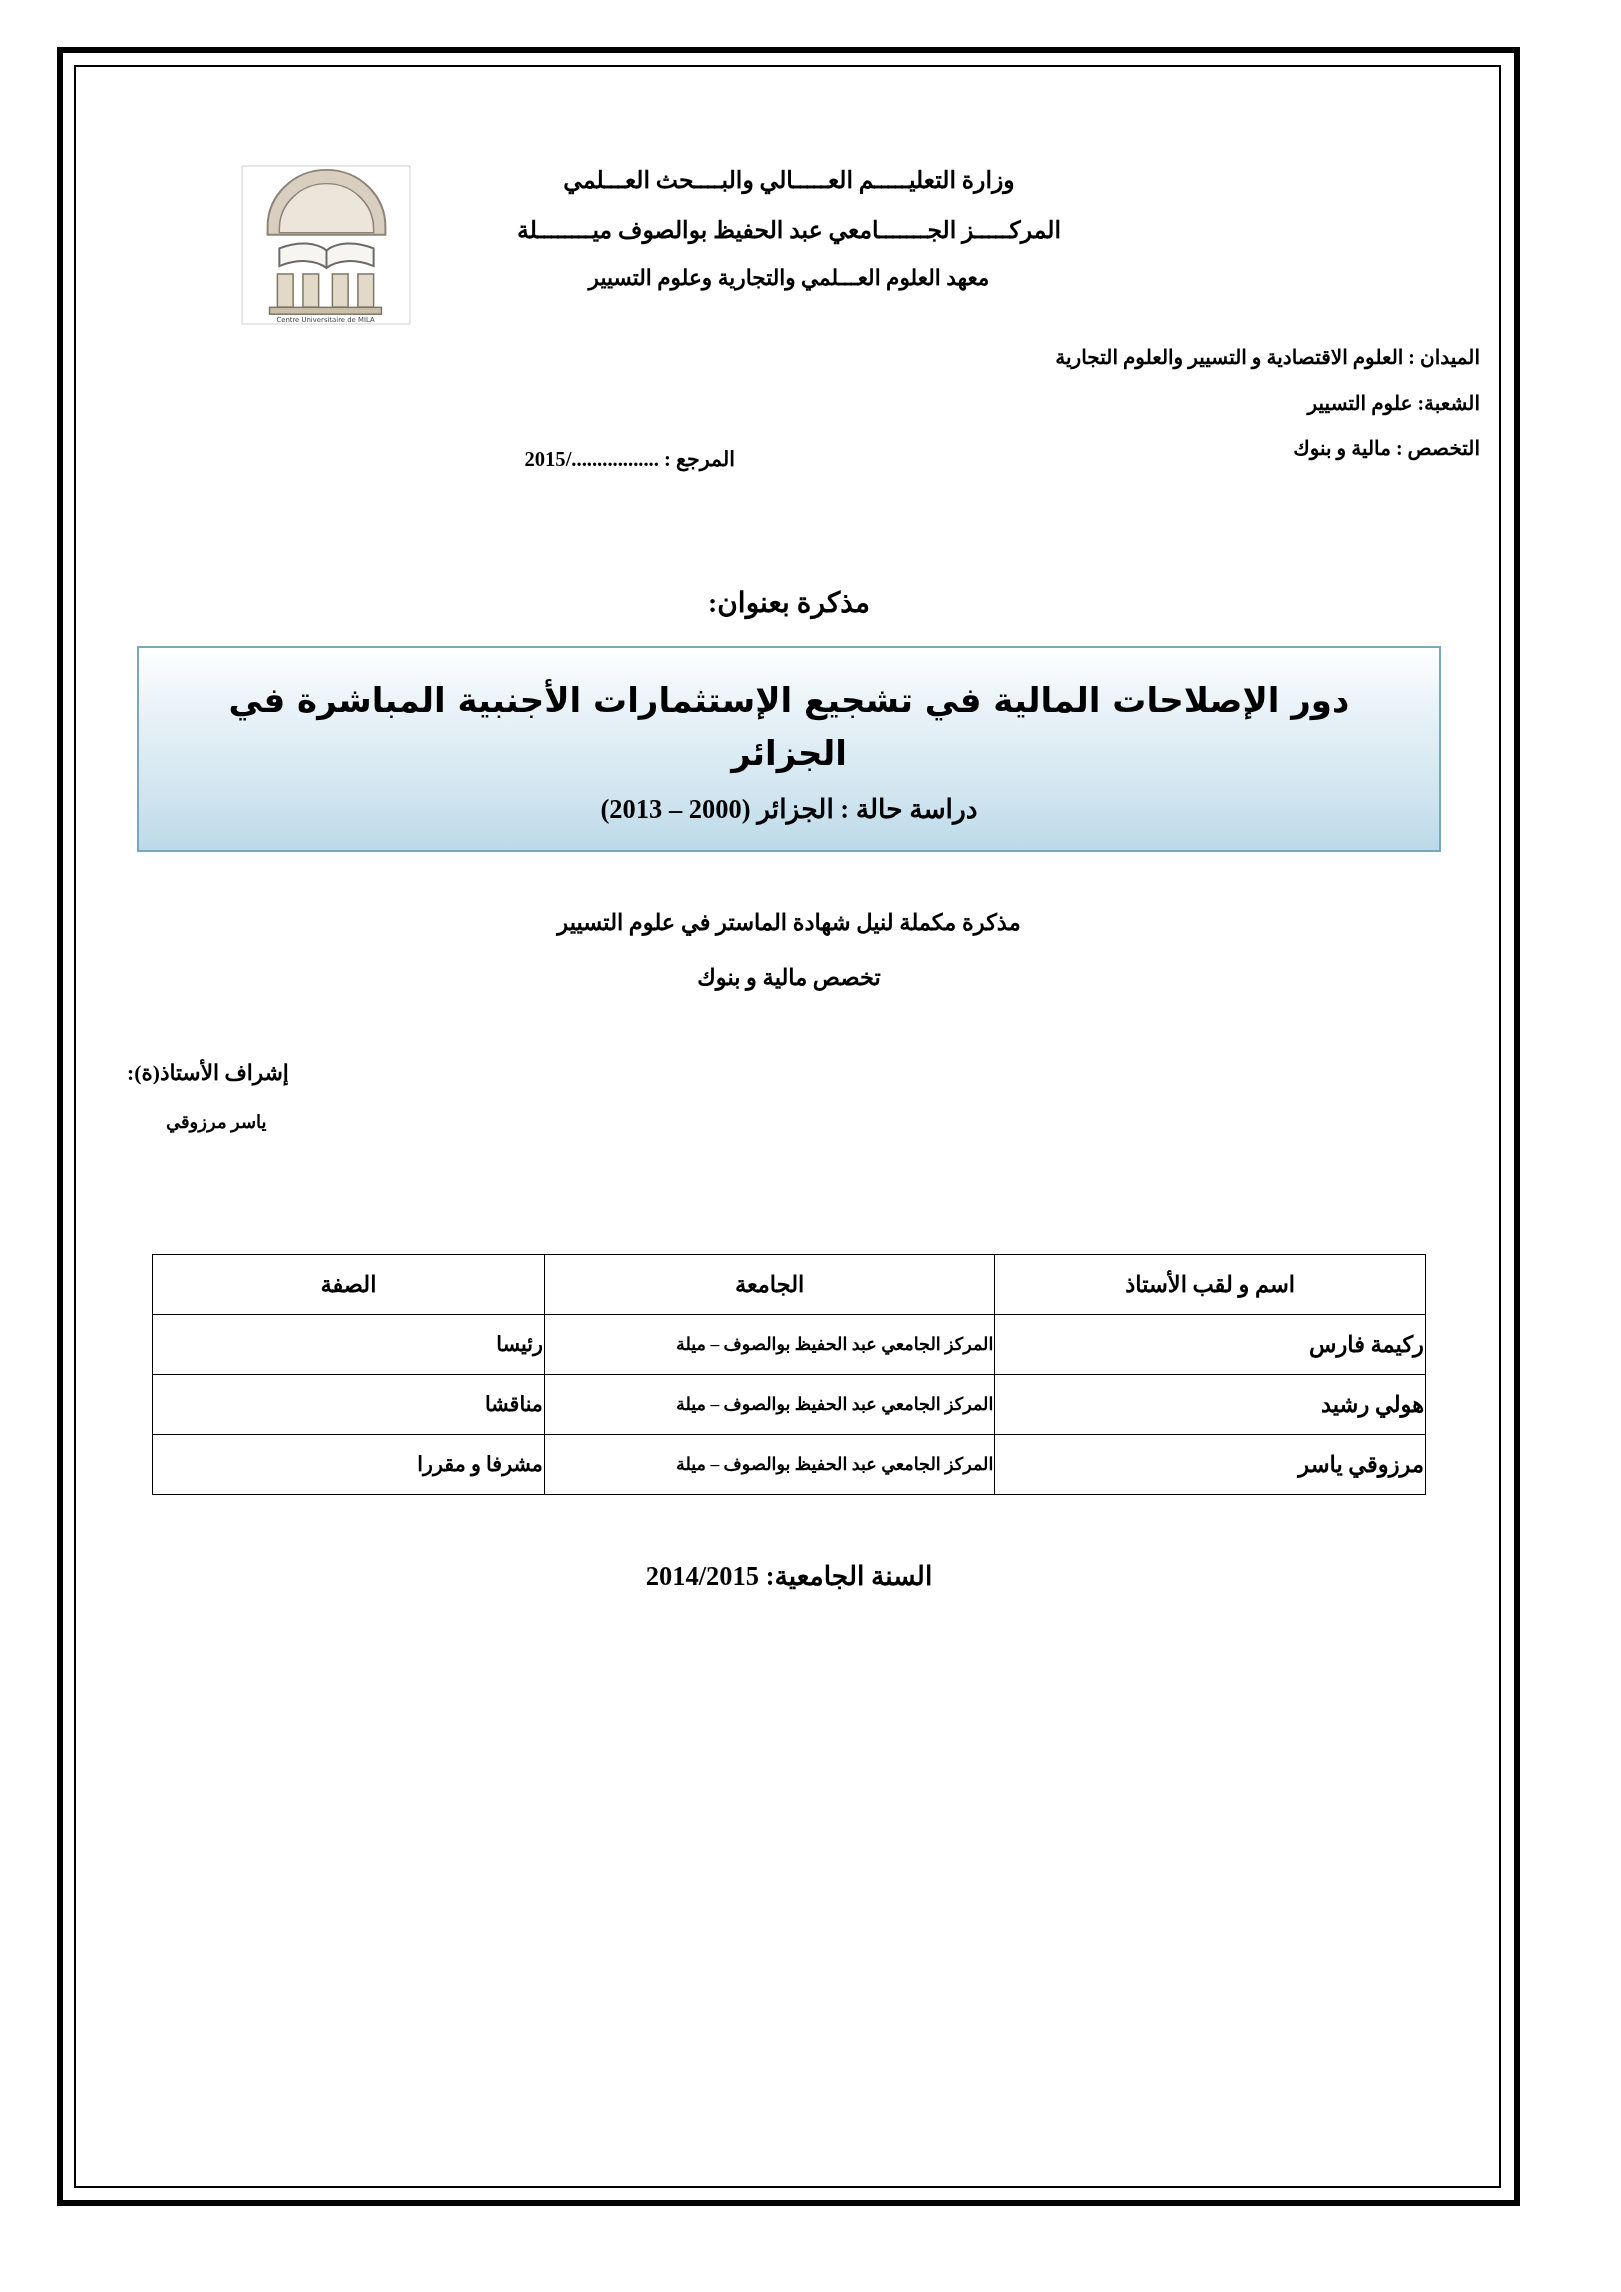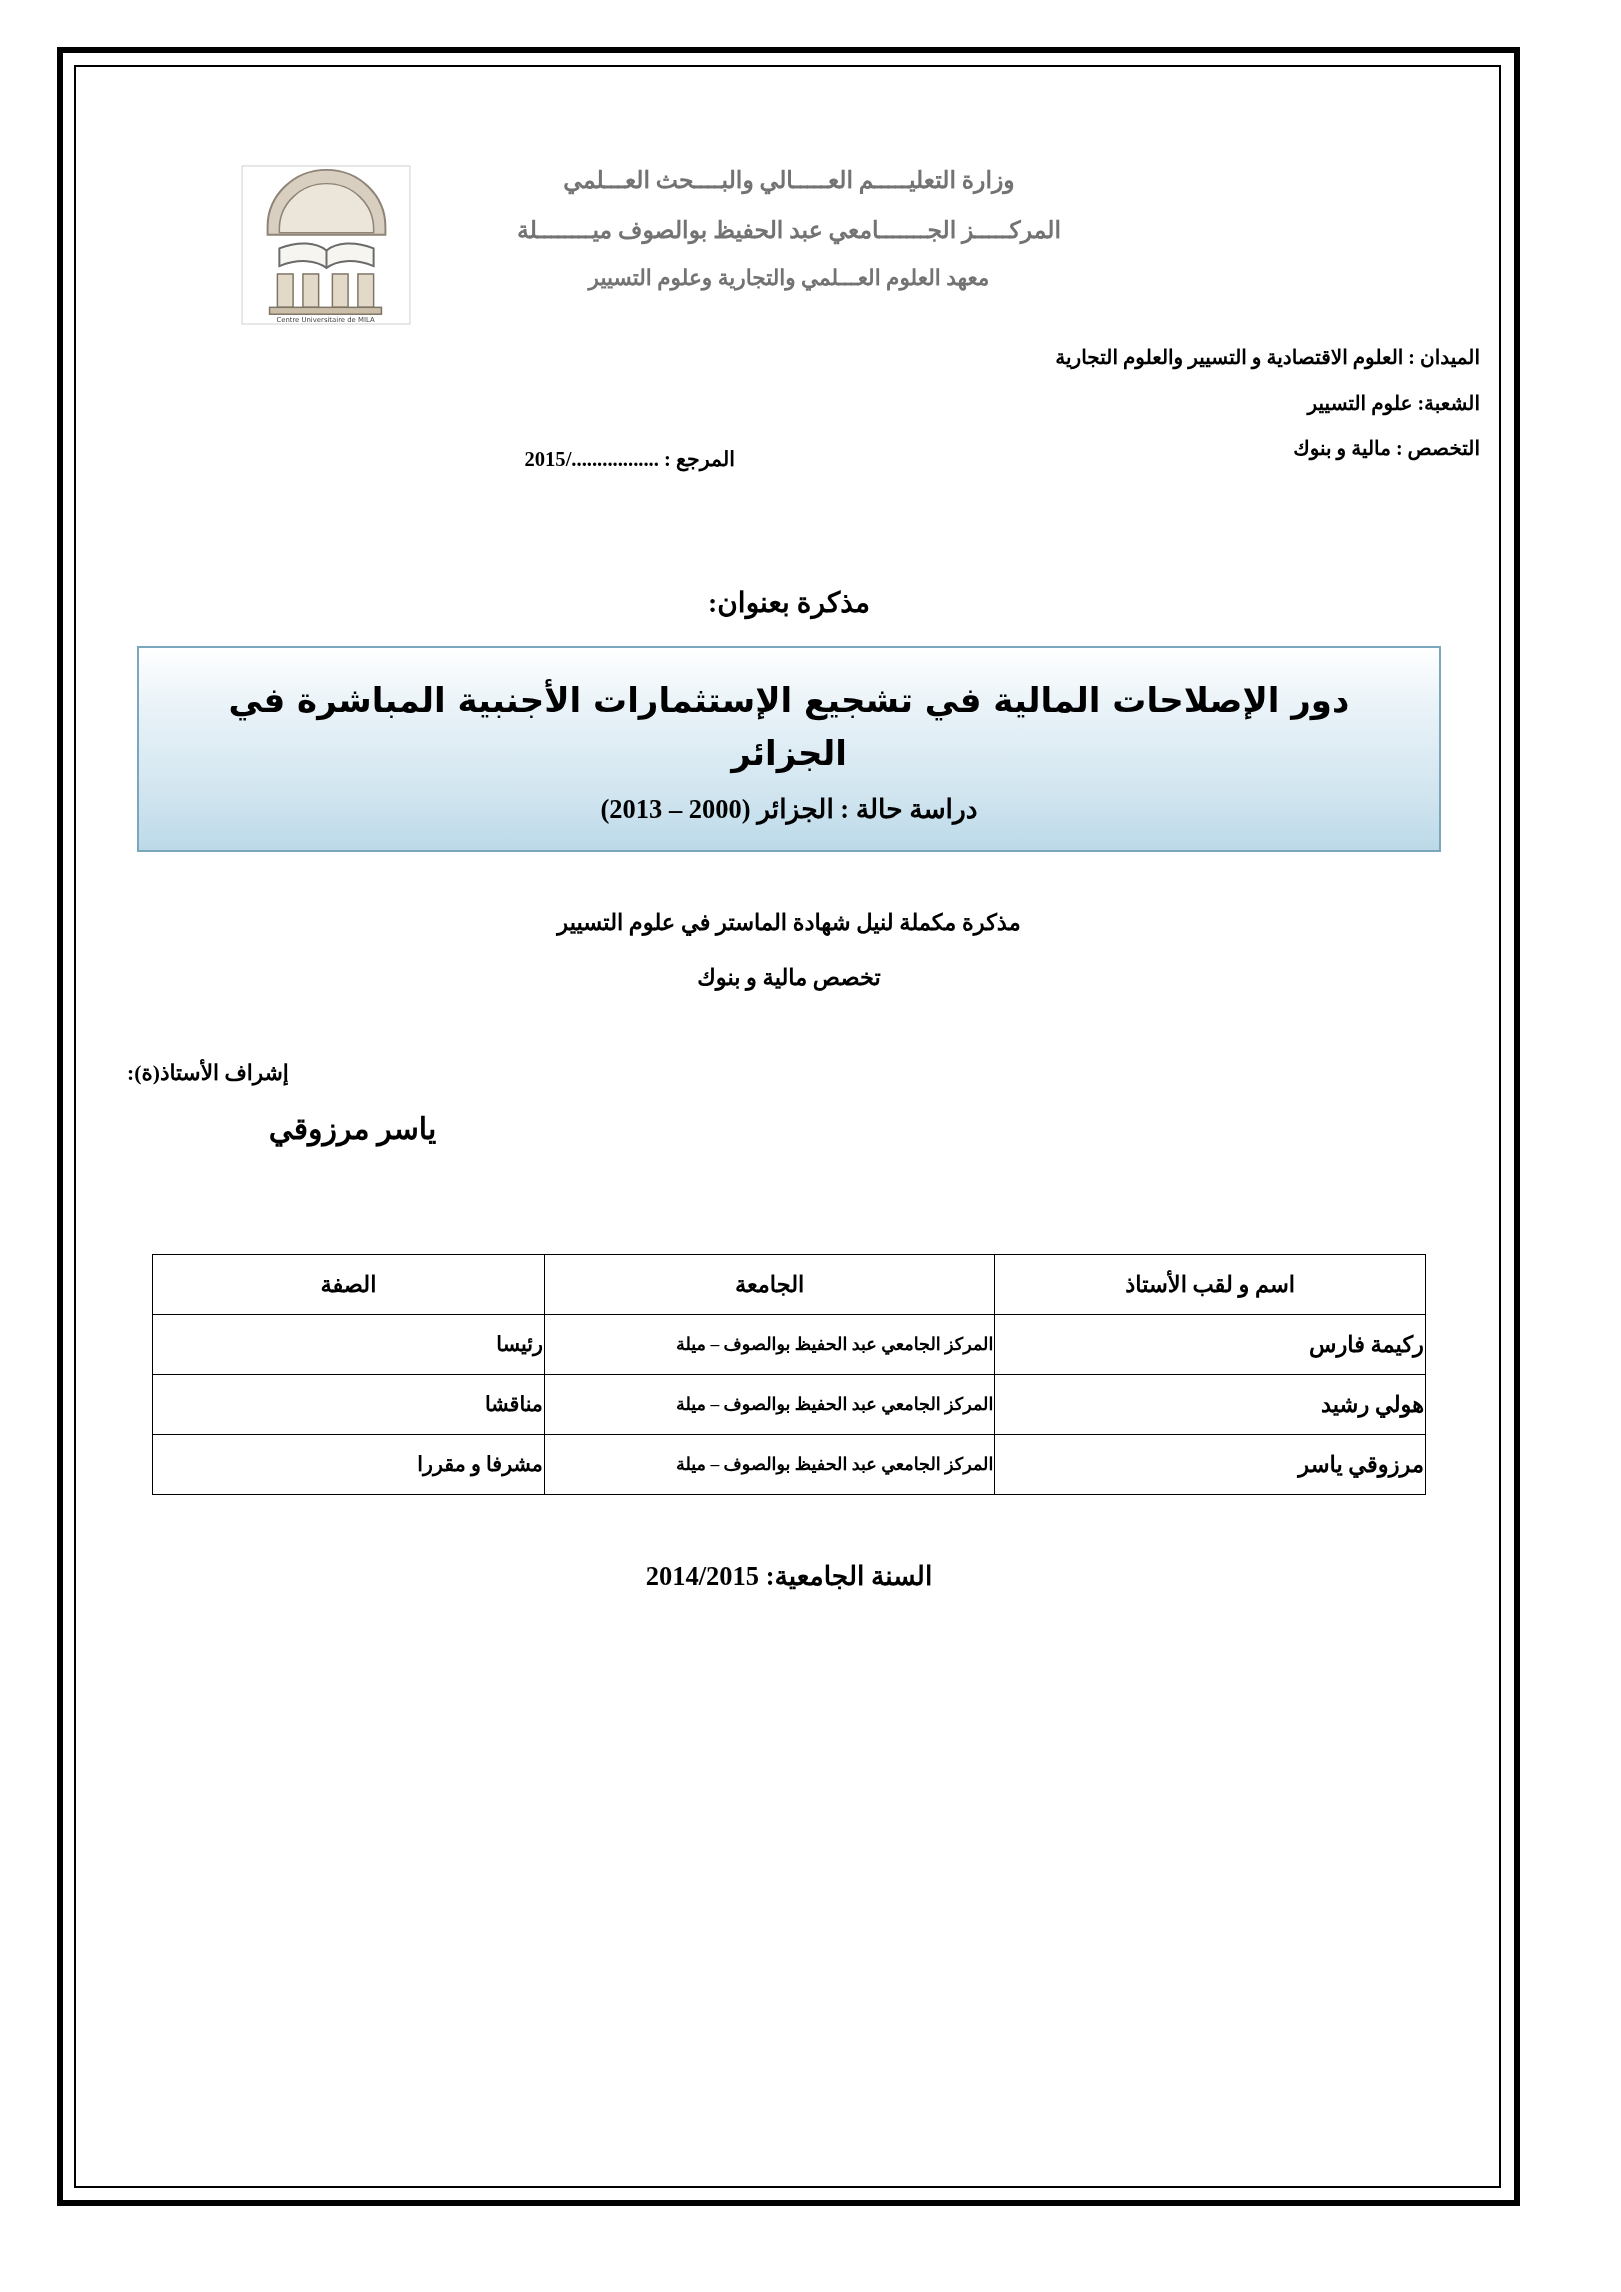--- a/index.html
+++ b/index.html
@@ -56,21 +56,21 @@
   .header-lines {
     text-align: center;
     padding-top: 78px;
     direction: rtl;
   }
   .header-lines .hline {
     font-size: 23.5px;
     font-weight: bold;
     letter-spacing: 0px;
     margin-bottom: 21.6px;
-    color: #737373;
+    color: #000000;
   }
   .header-lines .hline.small {
     font-size: 21.6px;
     font-weight: bold;
   }
 
   
   .logo {
     position: absolute;
     right: 1068px;
@@ -183,23 +183,23 @@
     width: 412px;
     direction: rtl;
   }
   .supervisor-left .lbl {
     font-size: 21.6px;
     font-weight: bold;
     margin-bottom: 25.5px;
     text-align: left;
   }
   .supervisor-left .name {
-    font-size: 30px;
-    font-weight: bold;
-    text-align: center;
+    font-size: 18px;
+    font-weight: bold;
+    text-align: left;
     padding-left: 39px;
   }
 
   .jury-label {
     text-align: right;
     font-size: 21.6px;
     font-weight: bold;
     margin-top: 9.8px;
     padding-right: 59px;
     direction: rtl;

